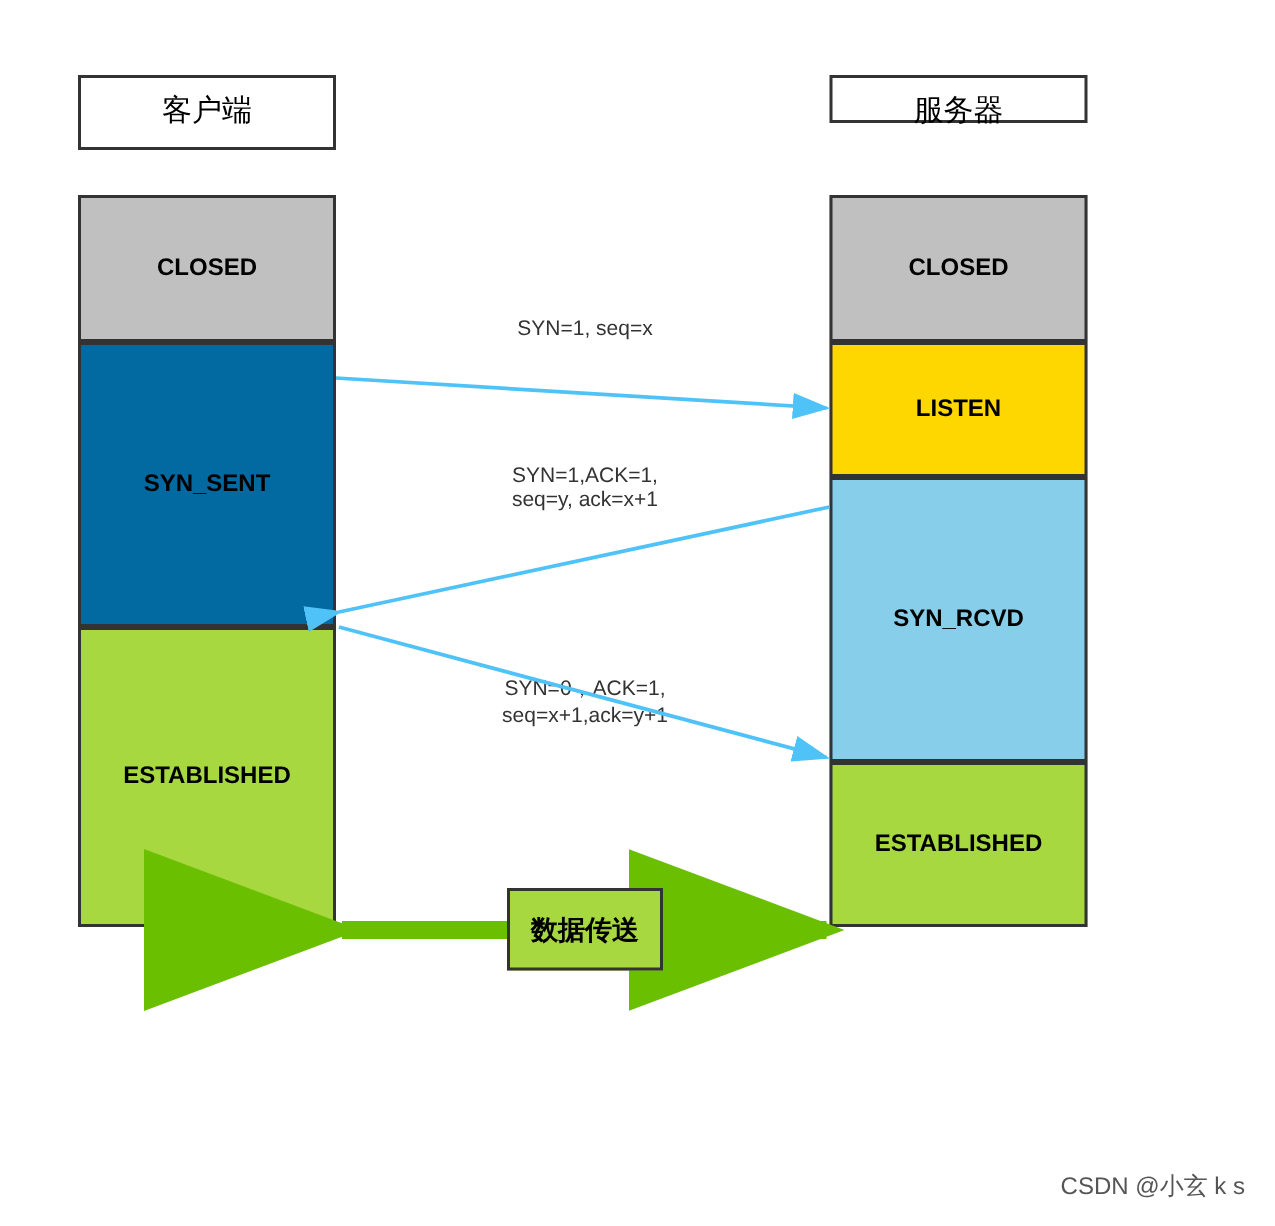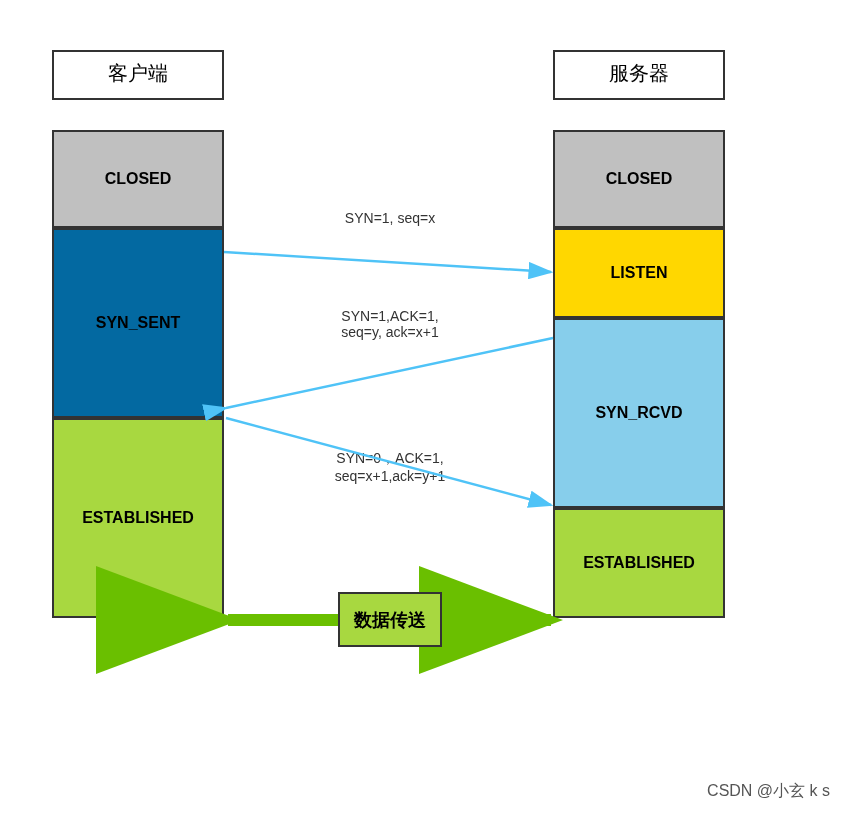--- a/index.html
+++ b/index.html
@@ -89,21 +89,21 @@
   <div class="state-block" style="left:52px; top:130px; width:172px; height:98px; background:#c0c0c0;">
     <span>CLOSED</span>
   </div>
   <div class="state-block" style="left:52px; top:228px; width:172px; height:190px; background:#0369a1;">
     <span>SYN_SENT</span>
   </div>
   <div class="state-block" style="left:52px; top:418px; width:172px; height:200px; background:#a8d840;">
     <span>ESTABLISHED</span>
   </div>
 
-  <div class="entity-label" style="left:553px; top:50px; width:172px; height:50px;text-align:center;">服务器</div>
+  <div class="entity-label" style="left:553px; top:50px; width:172px; height:32px;text-align:center;">服务器</div>
 
   <div class="state-block" style="left:553px; top:130px; width:172px; height:98px; background:#c0c0c0;">
     <span>CLOSED</span>
   </div>
   <div class="state-block" style="left:553px; top:318px; width:172px; height:190px; background:#87ceeb;">
     <span>SYN_RCVD</span>
   </div>
   <div class="state-block" style="left:553px; top:228px; width:172px; height:90px; background:#ffd700;">
     <span>LISTEN</span>
   </div>

